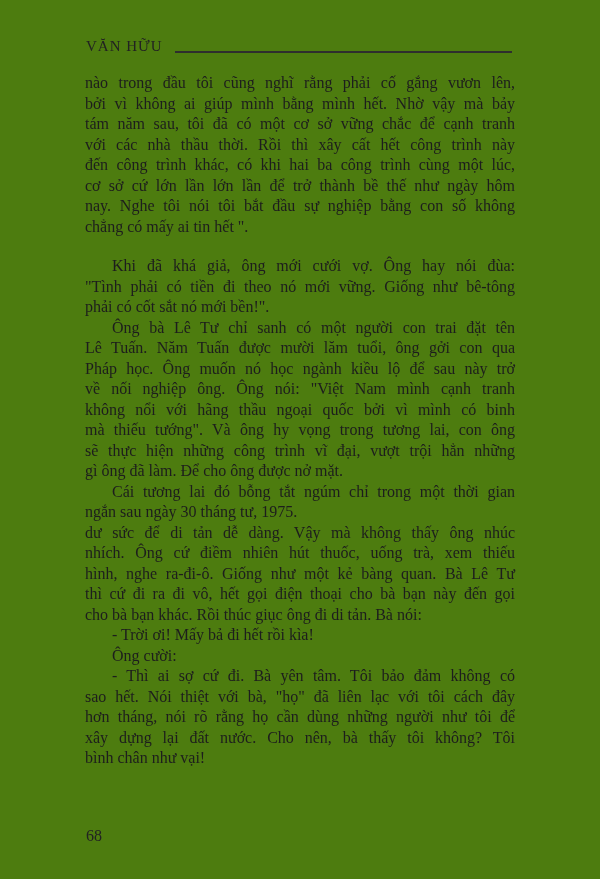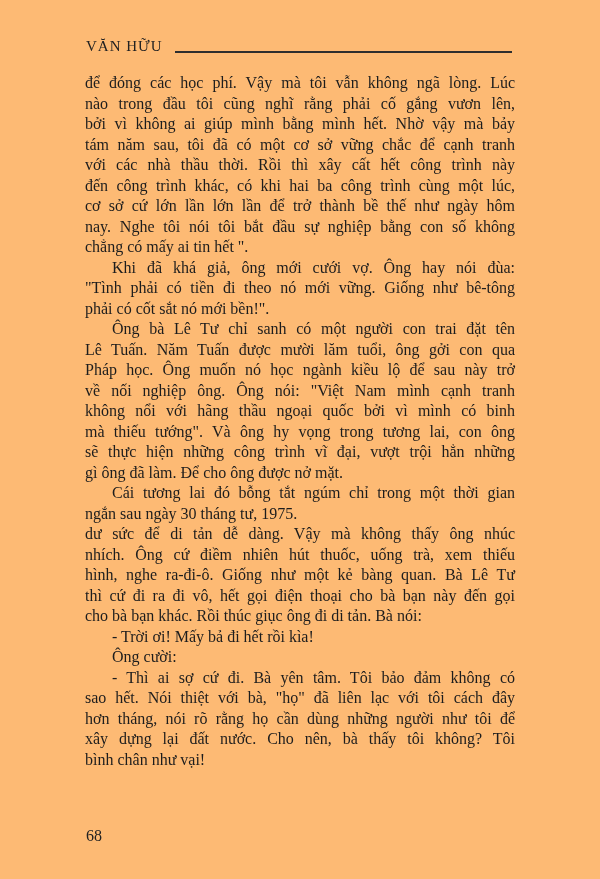--- a/index.html
+++ b/index.html
@@ -4,21 +4,21 @@
 <style>
   html, body {
     margin: 0;
     padding: 0;
     background: #ffffff;
   }
   .page {
     position: relative;
     width: 600px;
     height: 879px;
-    background: #fdba74;
+    background: #4d7c0f;
     font-family: "Liberation Serif", "DejaVu Serif", serif;
     color: #1d1d1d;
     overflow: hidden;
   }
   .running-head {
     position: absolute;
     top: 38px;
     left: 86px;
     width: 426px;
     display: flex;
@@ -39,21 +39,21 @@
   }
   .body-text {
     position: absolute;
     top: 73px;
     left: 85px;
     width: 430px;
     font-size: 16px;
     line-height: 20.5px;
   }
   .paragraph { margin: 0; }
-  .paragraph.gap-before { }
+  .paragraph.gap-before { margin-top: 19px; }
   .line {
     text-align: justify;
     text-align-last: justify;
   }
   .line.last {
     text-align: right;
     text-align-last: left;
   }
   .line.indent {
     text-indent: 27px;
@@ -71,21 +71,20 @@
 
 <div class="page">
 
   <header class="running-head">
     <span class="head-title">VĂN HỮU</span>
     <span class="head-rule"></span>
   </header>
 
   <main class="body-text">
       <div class="paragraph">
-        <div class="line">để đóng các học phí. Vậy mà tôi vẫn không ngã lòng. Lúc</div>
         <div class="line">nào trong đầu tôi cũng nghĩ rằng phải cố gắng vươn lên,</div>
         <div class="line">bởi vì không ai giúp mình bằng mình hết. Nhờ vậy mà bảy</div>
         <div class="line">tám năm sau, tôi đã có một cơ sở vững chắc để cạnh tranh</div>
         <div class="line">với các nhà thầu thời. Rồi thì xây cất hết công trình này</div>
         <div class="line">đến công trình khác, có khi hai ba công trình cùng một lúc,</div>
         <div class="line">cơ sở cứ lớn lần lớn lần để trở thành bề thế như ngày hôm</div>
         <div class="line">nay. Nghe tôi nói tôi bắt đầu sự nghiệp bằng con số không</div>
         <div class="line last">chẳng có mấy ai tin hết ".</div>
       </div>
       <div class="paragraph gap-before">

